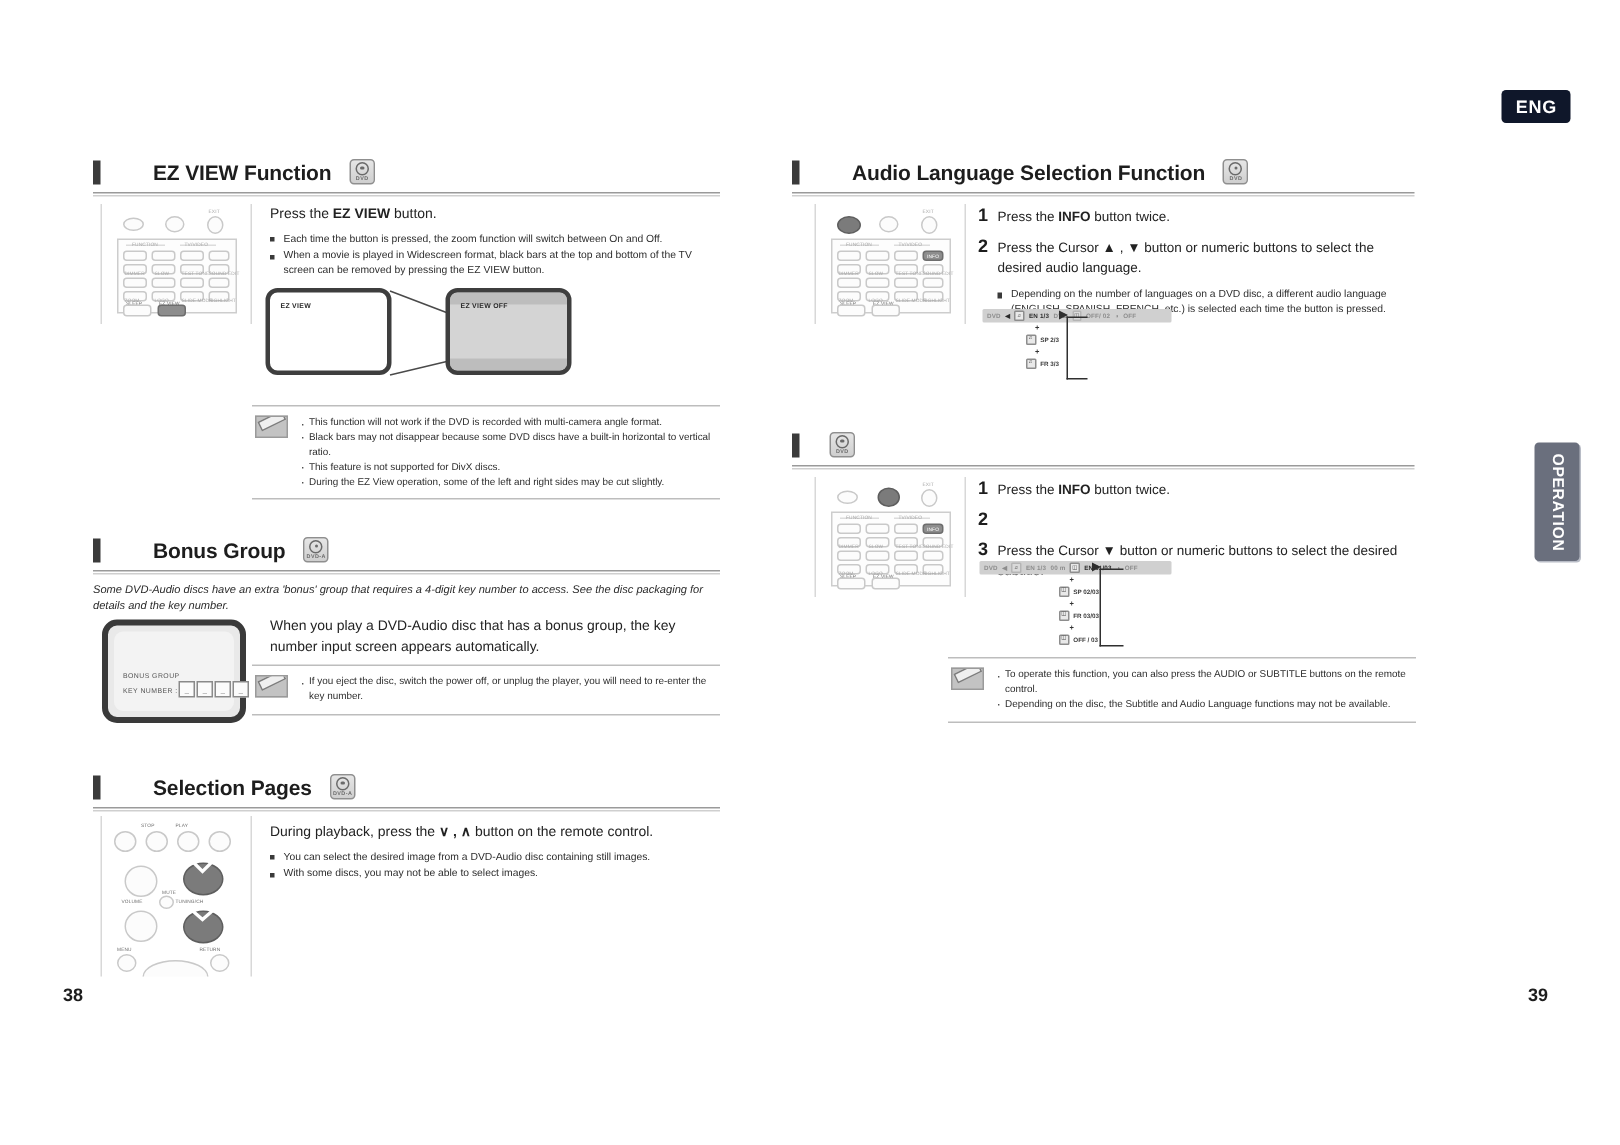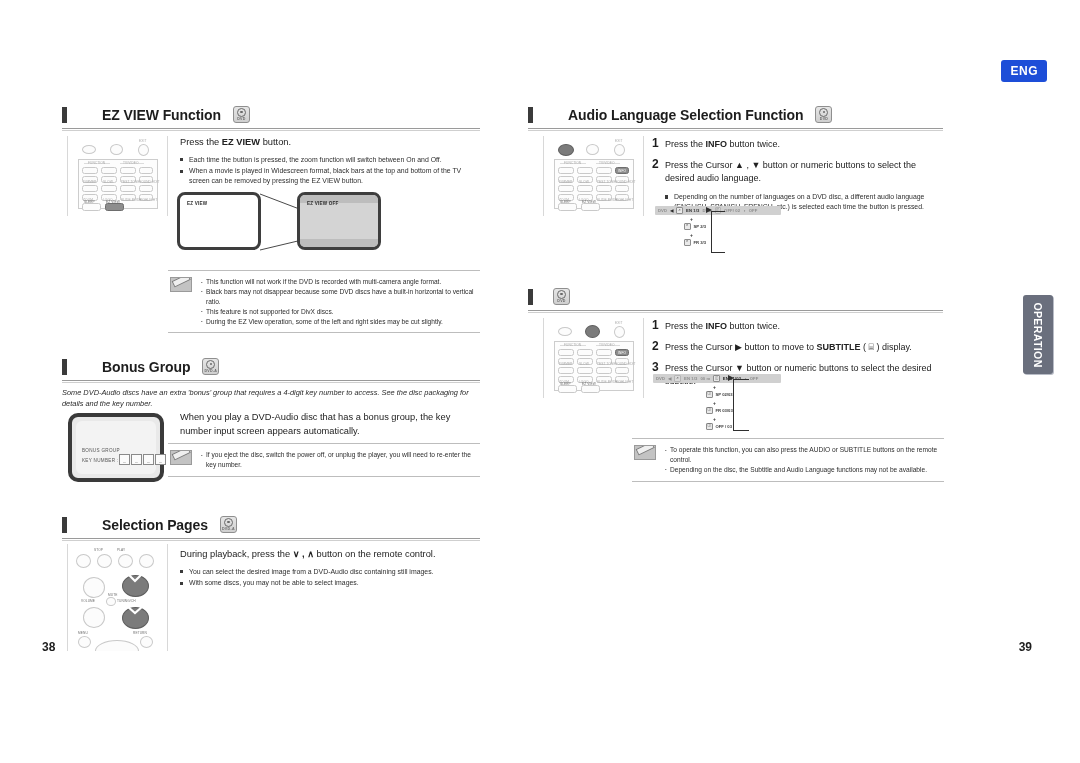--- a/index.html
+++ b/index.html
@@ -35,21 +35,21 @@
     color: #1d1d1d;
   }
   .title-cont {
     font-size: 12.5px; font-weight: normal;
     color: #1d1d1d;
     margin-left: 5px;
   }
   .lang-badge {
     position: absolute;
     right: 33px; top: 60px;
-    background: #1d4ed8;
+    background: #0f172a;
     color: #ffffff;
     font-size: 12px; font-weight: bold;
     padding: 4px 9px 4px 9px;
     border-radius: 3px;
     letter-spacing: 0.5px;
   }
 
   
   .section-head {
     position: absolute;
@@ -283,21 +283,21 @@
   .sidetab span {
     position: absolute;
     left: 50%; top: 50%;
     transform: translate(-50%,-50%) rotate(90deg);
     color: #fff; font-size: 10.5px; font-weight: bold;
     letter-spacing: 0.4px; white-space: nowrap;
   }
 
   
   .pgnum {
-    position: absolute; bottom: 109px;
+    position: absolute; bottom: 93px;
     font-size: 12px; font-weight: bold; color: #1d1d1d;
   }
   .pgnum.l { left: 42px; }
   .pgnum.r { right: 48px; }
 
   .italic-note {
     position: absolute;
     font-size: 7.4px; font-style: italic;
     color: #2a2a2a; line-height: 1.5;
   }
@@ -671,23 +671,20 @@
 
   <div style="position:absolute; left:652px; top:319px; width:292px;">
     <div class="step">
       <div class="step-num">1</div>
       <div class="step-body">
         <span>Press the </span><b>INFO</b><span> button twice.</span>
       </div>
     </div>
     <div class="step">
       <div class="step-num">2</div>
-      <div class="step-body">
-        <span>Press the Cursor ▶ button to move to </span><b>SUBTITLE</b><span> ( ⌸ ) display.</span>
-      </div>
     </div>
     <div class="step">
       <div class="step-num">3</div>
       <div class="step-body">Press the Cursor ▼ button or numeric buttons to select the desired subtitle.</div>
     </div>
   </div>
 
   <div class="osdbar" style="left:653px; top:374px; width:128px;">
     <span class="osd-t">DVD</span>
     <span class="osd-t">◀</span>

